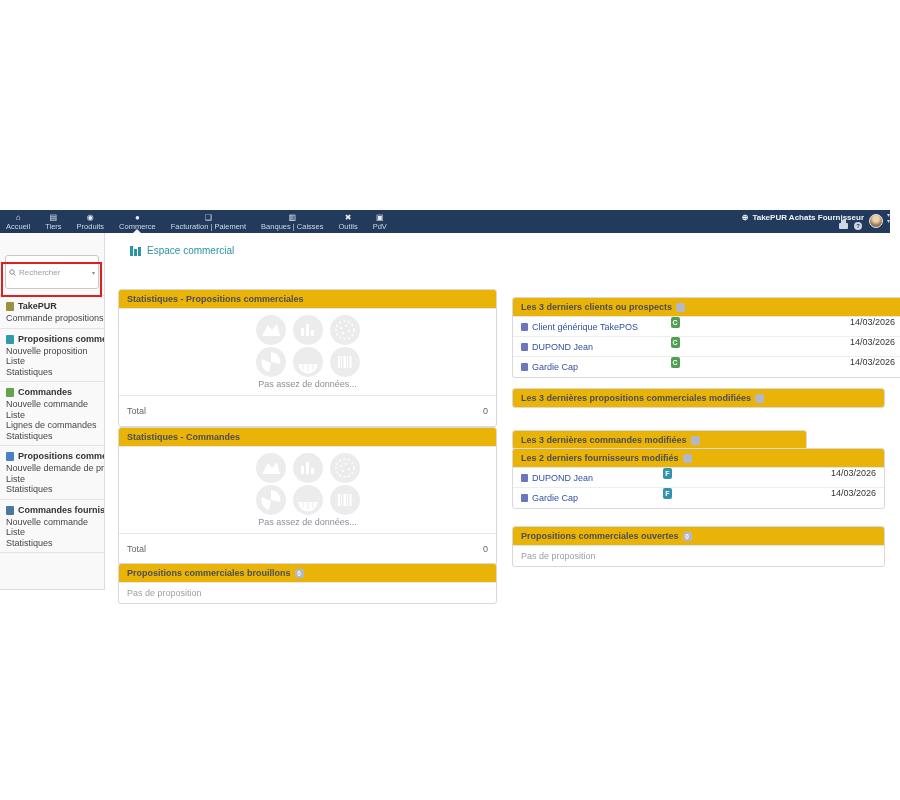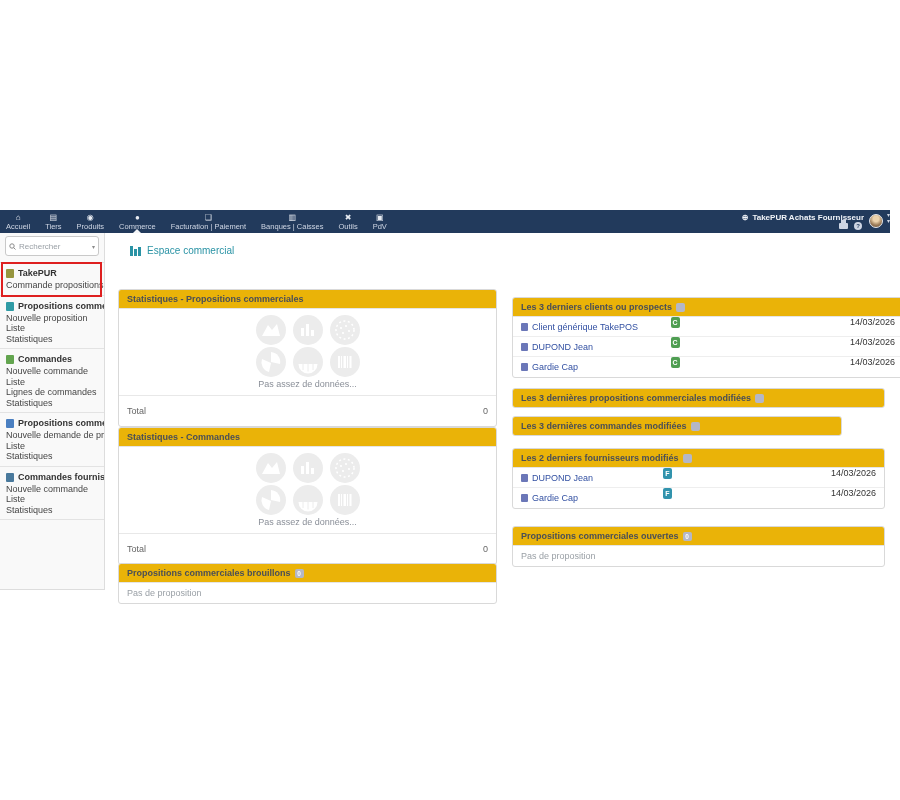--- a/index.html
+++ b/index.html
@@ -21,22 +21,22 @@
             background:radial-gradient(circle at 50% 32%, #ecd2ab 28%, #9c7b57 62%, #5e4a36 100%); border:1px solid #e7e9ee; }
   .chevcol { position:absolute; right:0; top:2px; display:flex; flex-direction:column; line-height:6px; font-size:6px; color:#cfd6e4; }
   .iconrow { position:absolute; right:28px; top:12px; display:flex; gap:6px; align-items:center; }
   .printer { width:9px; height:6px; background:#cfd6e4; border-radius:1px; position:relative; }
   .printer::before { content:""; position:absolute; left:2px; top:-3px; width:5px; height:3px; background:#cfd6e4; }
   .help { width:8px; height:8px; border-radius:50%; background:#cfd6e4; color:#223a5c; font-size:6px; font-weight:bold; text-align:center; line-height:8px; }
 
   
   .sidebar { position:absolute; left:0; top:23px; width:105px; height:357px; background:#f9f9f9;
              border-right:1px solid #ddd; border-bottom:1px solid #ddd; font-size:9px; color:#454545; }
-  .search { margin:3px 5px 6px 5px; height:14px; border:1px solid #c9c9c9; border-radius:3px; background:#fff;
-            display:flex; align-items:center; gap:3px; padding:9px 3px; color:#9aa0a6; }
+  .search { margin:22px 5px 6px 5px; height:14px; border:1px solid #c9c9c9; border-radius:3px; background:#fff;
+            display:flex; align-items:center; gap:3px; padding:16px 3px; color:#9aa0a6; }
   .search svg { flex:0 0 auto; }
   .search .ph { flex:1; font-size:8px; overflow:hidden; white-space:nowrap; }
   .search .car { font-size:6px; color:#8b8b8b; }
   .ssec { padding:4px 0 4px 6px; border-top:1px solid #e3e3e3; margin:0 0 0 0; }
   .ssec.first { border-top:1px solid #e3e3e3; }
   .shead { display:flex; align-items:center; gap:4px; font-weight:bold; color:#333; line-height:13px; white-space:nowrap; overflow:hidden; }
   .sic { width:8px; height:9px; border-radius:1px; flex:0 0 auto; }
   .slink { line-height:10.5px; cursor:pointer; white-space:nowrap; overflow:hidden; }
   .hlbox { position:absolute; left:1px; top:29px; width:101px; height:35px; border:2px solid #de1f1f; pointer-events:none; }
 
@@ -356,21 +356,21 @@
       </div>
     </div>
 
     <div class="box hdr-only" style="left:407px; top:155px; width:373px;">
       <div class="bh">
         <span>Les 3 dernières propositions commerciales modifiées</span>
         <span class="badge"></span>
       </div>
     </div>
 
-    <div class="box hdr-only" style="left:407px; top:183px; width:330px;">
+    <div class="box hdr-only" style="left:407px; top:197px; width:295px;">
       <div class="bh">
         <span>Les 3 dernières commandes modifiées</span>
         <span class="badge"></span>
       </div>
     </div>
 
     <div class="box" style="left:407px; top:215px; width:373px;">
       <div class="bh">
         <span>Les 2 derniers fournisseurs modifiés</span>
         <span class="badge"></span>

